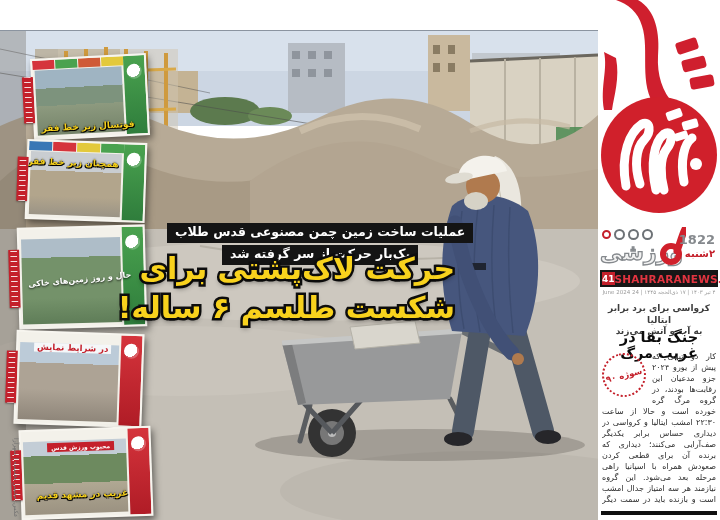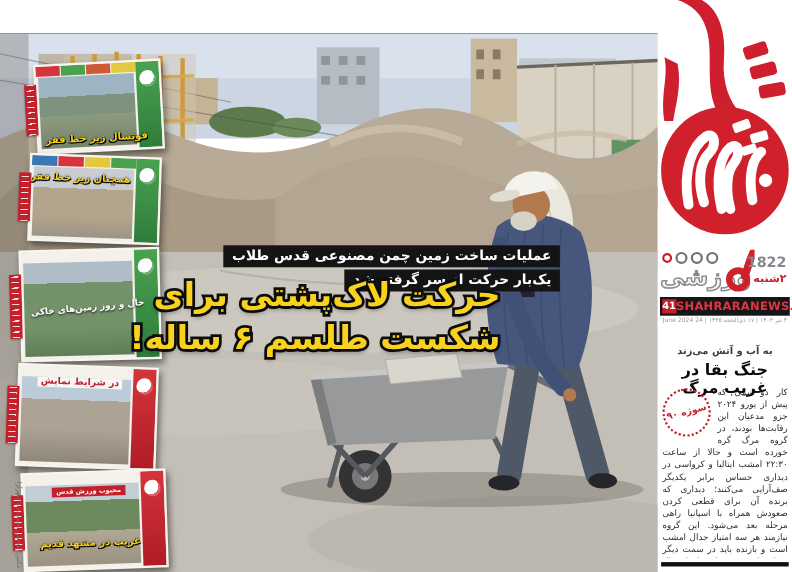--- a/index.html
+++ b/index.html
@@ -31,21 +31,21 @@
   .ph-grass{background:linear-gradient(180deg,#aebdc8 0 22%,#74926a 22% 70%,#5f7d58);}
   .ph-dirt{background:linear-gradient(180deg,#bccbd8 0 26%,#ada395 26% 60%,#8f867a);}
   .ph-trees{background:linear-gradient(180deg,#c3cdd6 0 20%,#6d8a5f 20% 58%,#b0a893 58%,#9b9281);}
   .t-headline{position:absolute;font-weight:bold;line-height:1.1;white-space:nowrap;}
   .t-headline.yellow{color:#f5d01c;text-shadow:0 0 2px #000,1px 1px 0 #000,-1px 1px 0 #000;}
   .t-headline.white{color:#fff;text-shadow:0 1px 2px rgba(0,0,0,.8);}
   .t-headline.red{color:#c4202b;background:rgba(255,255,255,.85);padding:0 3px;}
   .t-banner{position:absolute;top:12px;left:26px;background:#c4202b;color:#fff;font-size:6px;font-weight:bold;
             padding:1px 4px;white-space:nowrap;}
   
-  .kicker-wrap{position:absolute;left:167px;top:221px;text-align:right;z-index:5;margin-left:36px;}
+  .kicker-wrap{position:absolute;left:167px;top:221px;text-align:center;z-index:5;}
   .kicker-line{display:inline-block;background:#141414;color:#fff;font-size:12.5px;font-weight:bold;
                padding:1px 8px 3px;line-height:16px;white-space:nowrap;}
   .main-headline{position:absolute;right:265px;top:249px;z-index:5;line-height:1.3;}
   .main-headline span{display:block;font-size:30px;font-weight:800;letter-spacing:-.5px;white-space:nowrap;
       color:var(--headline_yellow,#f8d21d);
       -webkit-text-stroke:5px #0e0e0e;paint-order:stroke fill;
       text-shadow:0 3px 5px rgba(0,0,0,.45);}
   .photo-credit{position:absolute;left:13px;top:438px;writing-mode:vertical-rl;font-size:6px;color:#6f6f6f;
                 letter-spacing:.4px;z-index:4;}
   
@@ -292,21 +292,21 @@
       <span class="day-name">۲شنبه</span>
     </div>
 
     <div class="site-bar">
       <span class="badge24">41</span>
       <span class="site-url">SHAHRARANEWS.IR</span>
     </div>
     <div class="dateline">۴ تیر ۱۴۰۳ | ۱۷ ذی‌الحجه ۱۴۴۵ | 24 June 2024</div>
 
     <div class="side-kicker">
-      <br>
+      <span>کرواسی برای برد برابر ایتالیا</span><br>
       <span>به آب و آتش می‌زند</span>
     </div>
     <div class="side-headline">جنگ بقا در غریب مرگ</div>
     <div class="side-body">
       <span class="stamp">سوژه ۹۰</span>
       <span>کار دو تیمی که پیش از یورو ۲۰۲۴ جزو مدعیان این رقابت‌ها بودند، در گروه مرگ گره خورده است و حالا از ساعت ۲۲:۳۰ امشب ایتالیا و کرواسی در دیداری حساس برابر یکدیگر صف‌آرایی می‌کنند؛ دیداری که برنده آن برای قطعی کردن صعودش همراه با اسپانیا راهی مرحله بعد می‌شود. این گروه نیازمند هر سه امتیاز جدال امشب است و بازنده باید در سمت دیگر میدان با حسرت بازی‌ها را دنبال کند. کرواسی و لوکا مودریچ که فقط یک امتیاز از دو بازی گذشته نصیب‌شان شده است، برای بقا به آب و آتش می‌زنند و ایتالیایی‌ها که ۴ امتیاز دارند، سهم‌شان از صعود به‌عنوان تیم سوم جهان به جدال امشب گره خورده است؛ اسپانیا صعودش را از قبل قطعی کرده و در انتظار ظاهر شدن حریفش است.</span>
     </div>
 
     <div class="bottom-rule"></div>
   </div>

